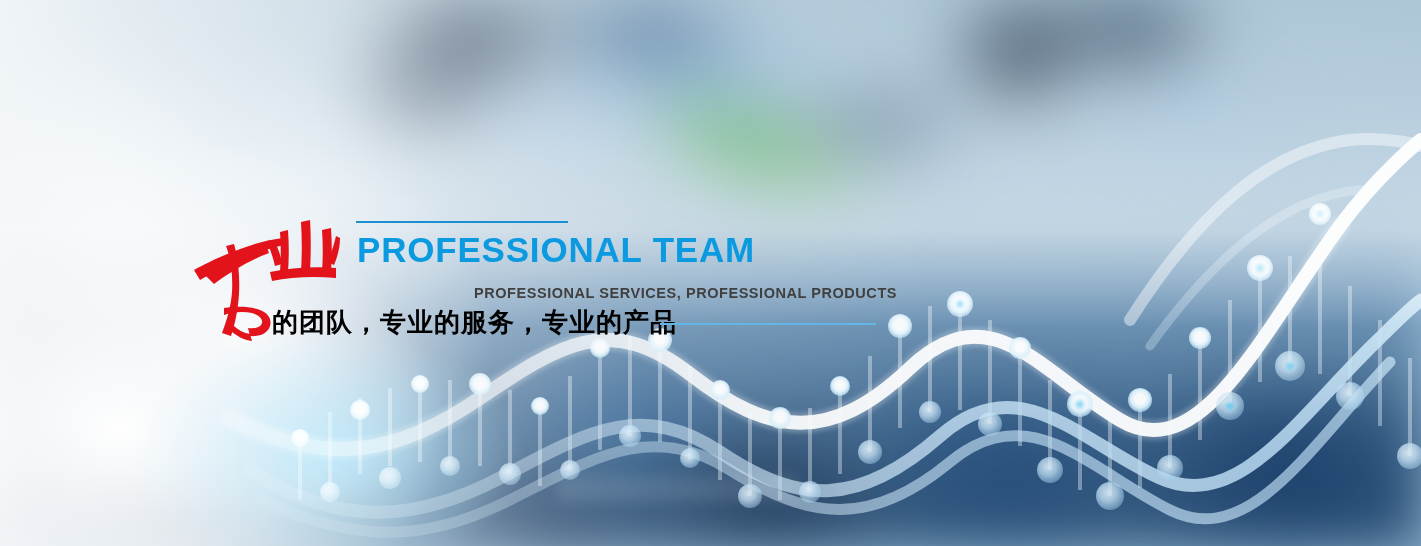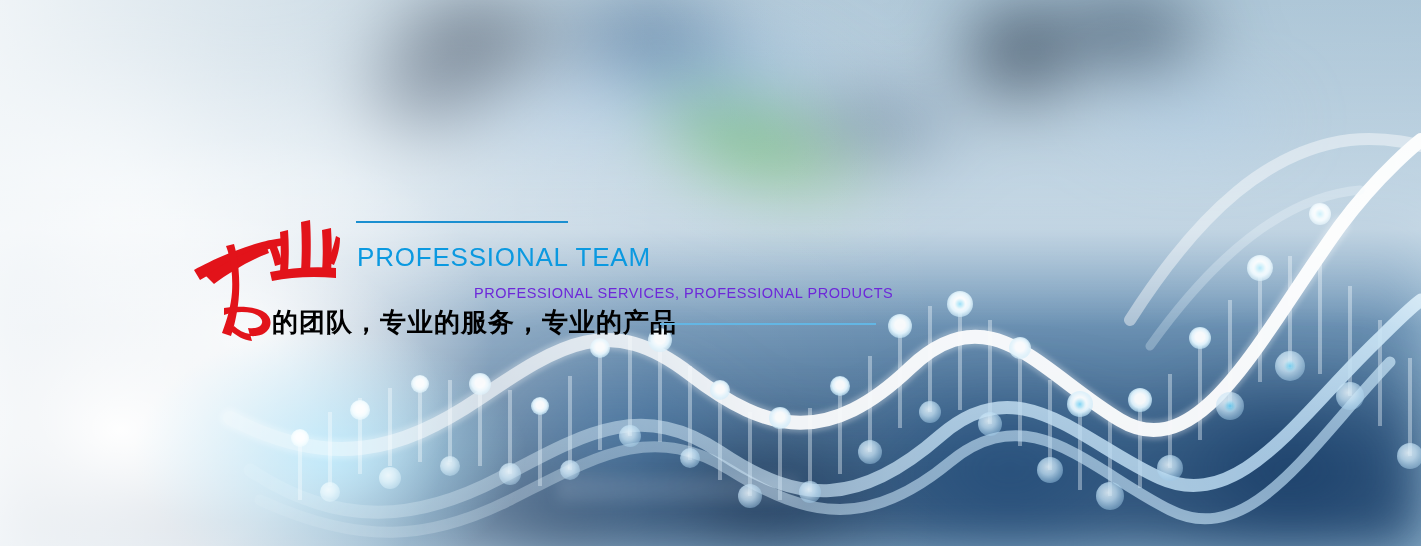--- a/index.html
+++ b/index.html
@@ -93,28 +93,28 @@
   }
   #rule-top{
     position:absolute;left:356px;top:221px;width:212px;height:2px;
     background:#1b8fd0;
   }
   #rule-bottom{
     position:absolute;left:660px;top:323px;width:216px;height:2px;
     background:#63b6e4;
   }
   #heading{
-    position:absolute;left:357px;top:244px;
-    font-size:26px;font-weight:normal;letter-spacing:.8px;
+    position:absolute;left:357px;top:232px;
+    font-size:35px;font-weight:bold;letter-spacing:.8px;
     color:#0b99e0;line-height:1;white-space:nowrap;
   }
   #subheading{
     position:absolute;left:474px;top:286px;
-    font-size:14.5px;font-weight:normal;letter-spacing:.55px;
-    color:#6d28d9;line-height:1;white-space:nowrap;
+    font-size:14.5px;font-weight:bold;letter-spacing:.55px;
+    color:#404040;line-height:1;white-space:nowrap;
   }
   #tagline{
     position:absolute;left:272px;top:306px;
     font-size:26px;font-weight:bold;letter-spacing:1px;
     color:#000000;line-height:1.25;white-space:nowrap;
     font-family:"DejaVu Sans","Liberation Sans",sans-serif;
   }
 </style>
 </head>
 <body>

